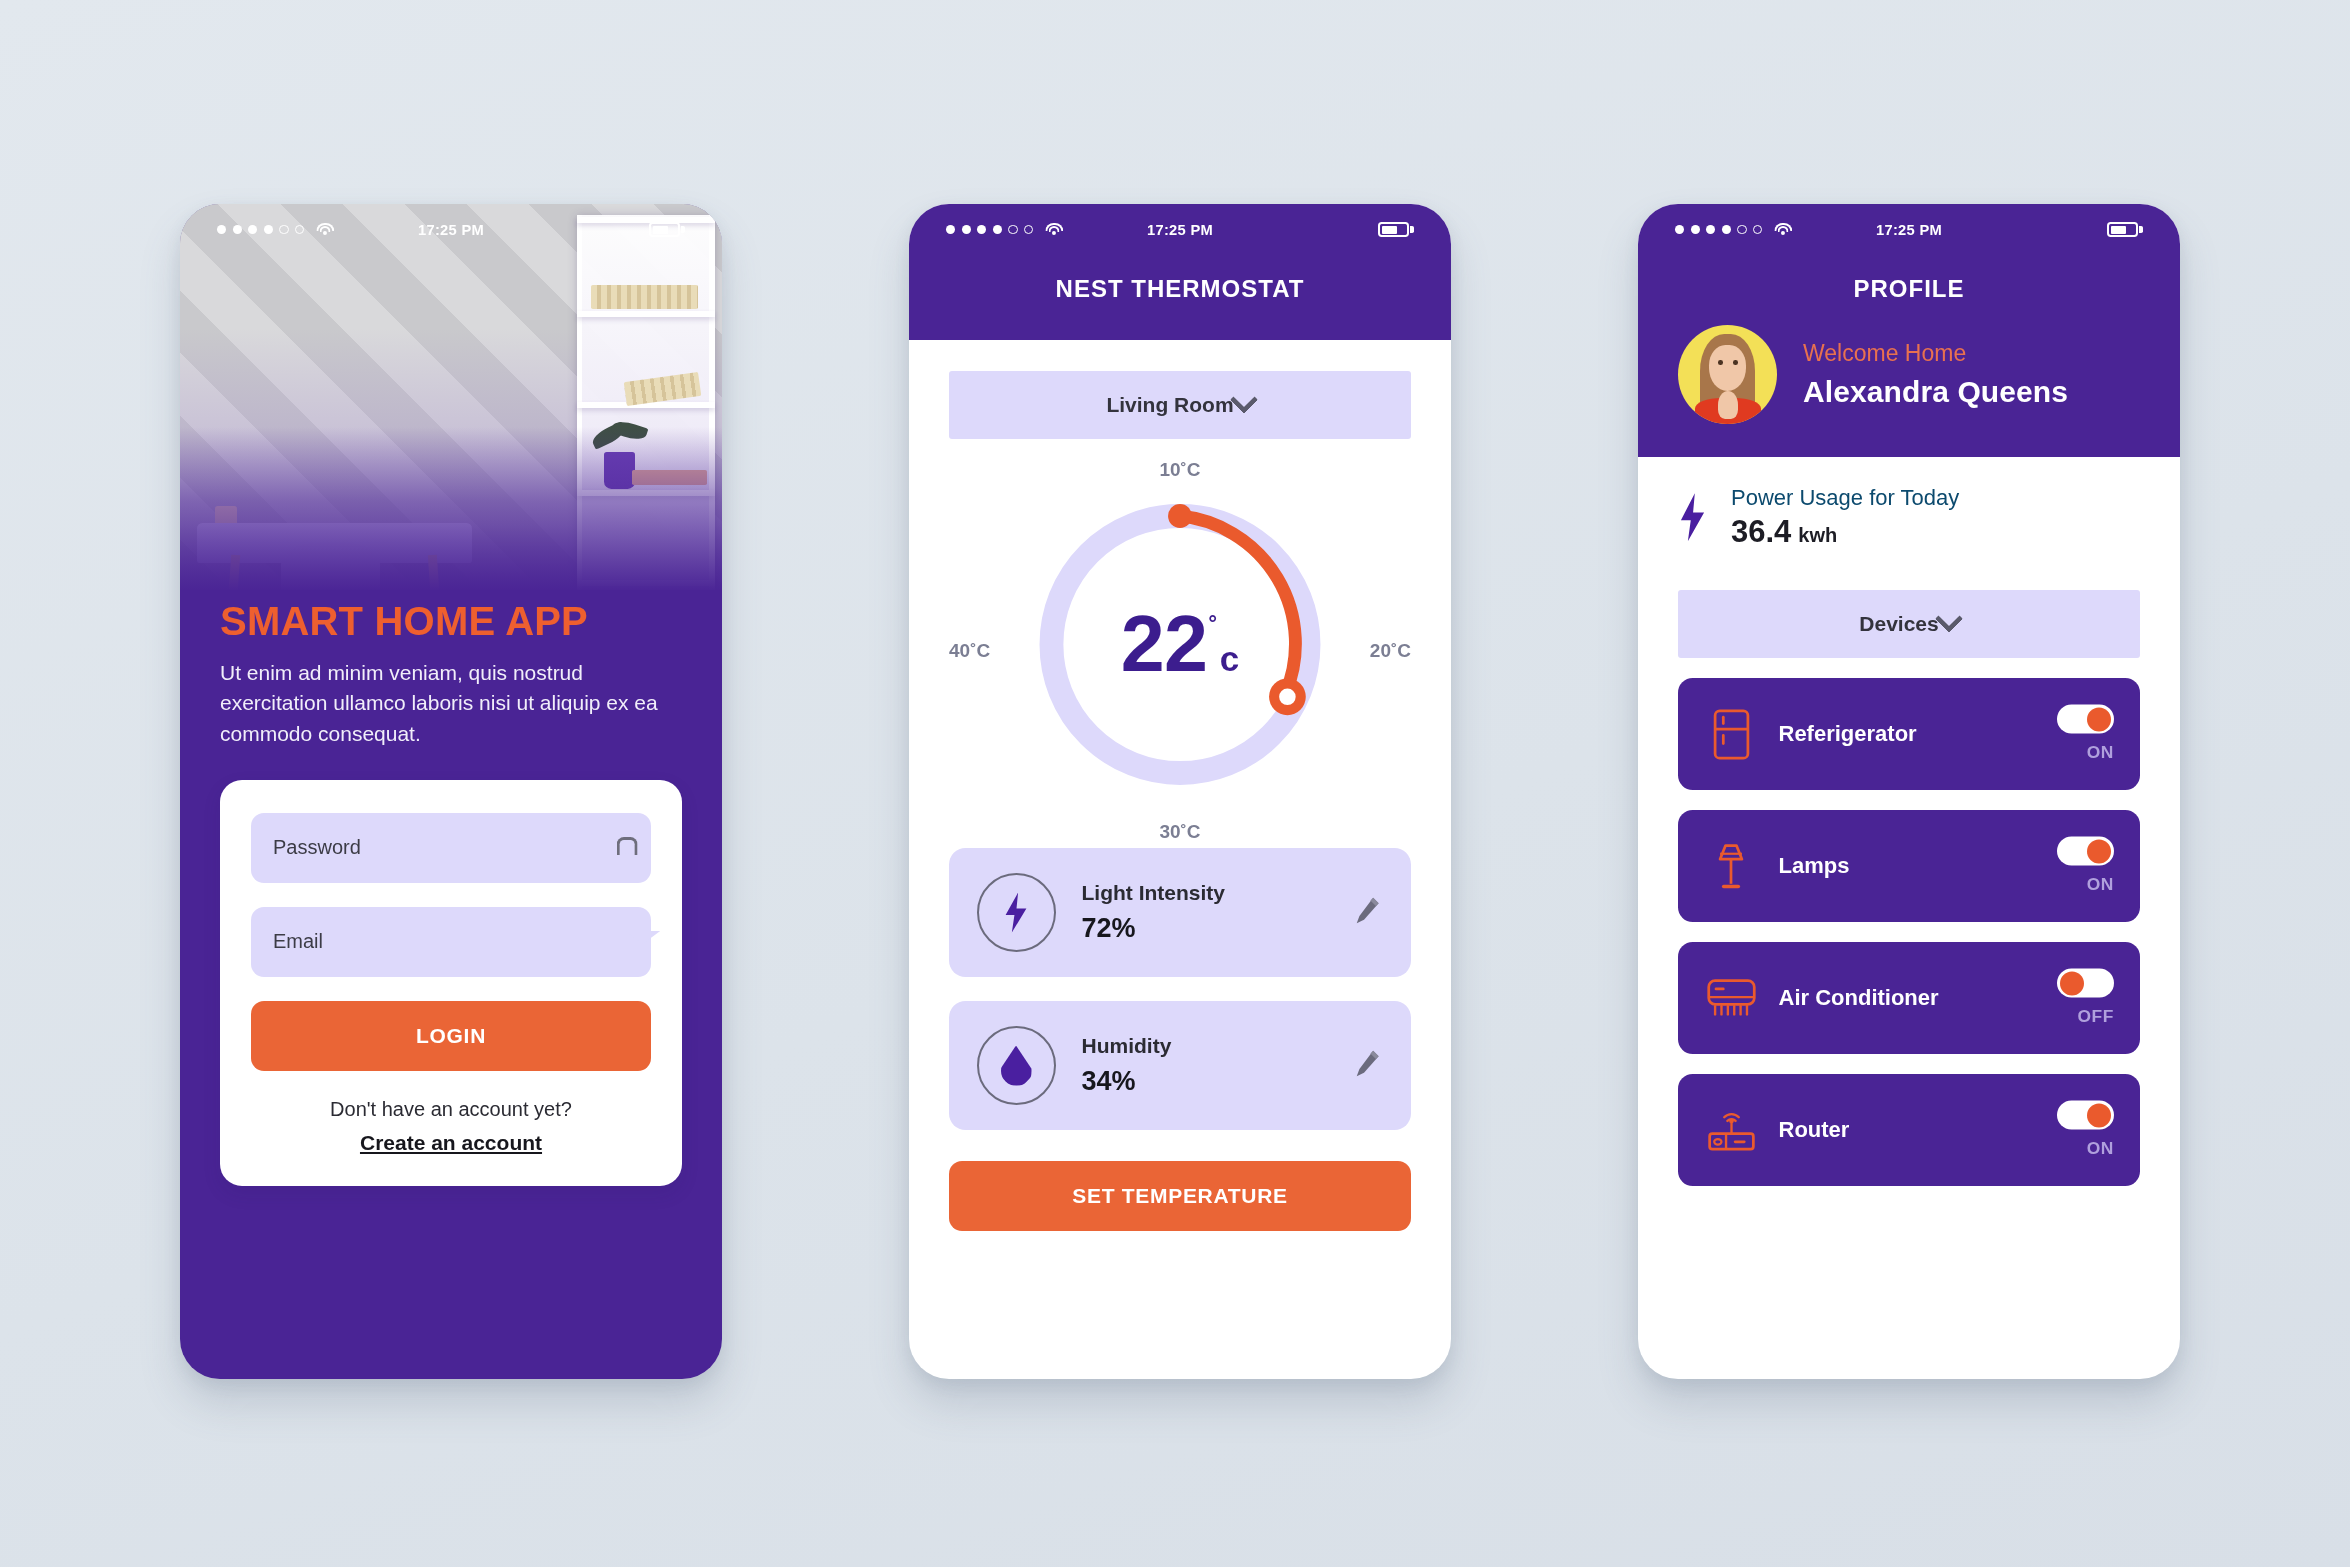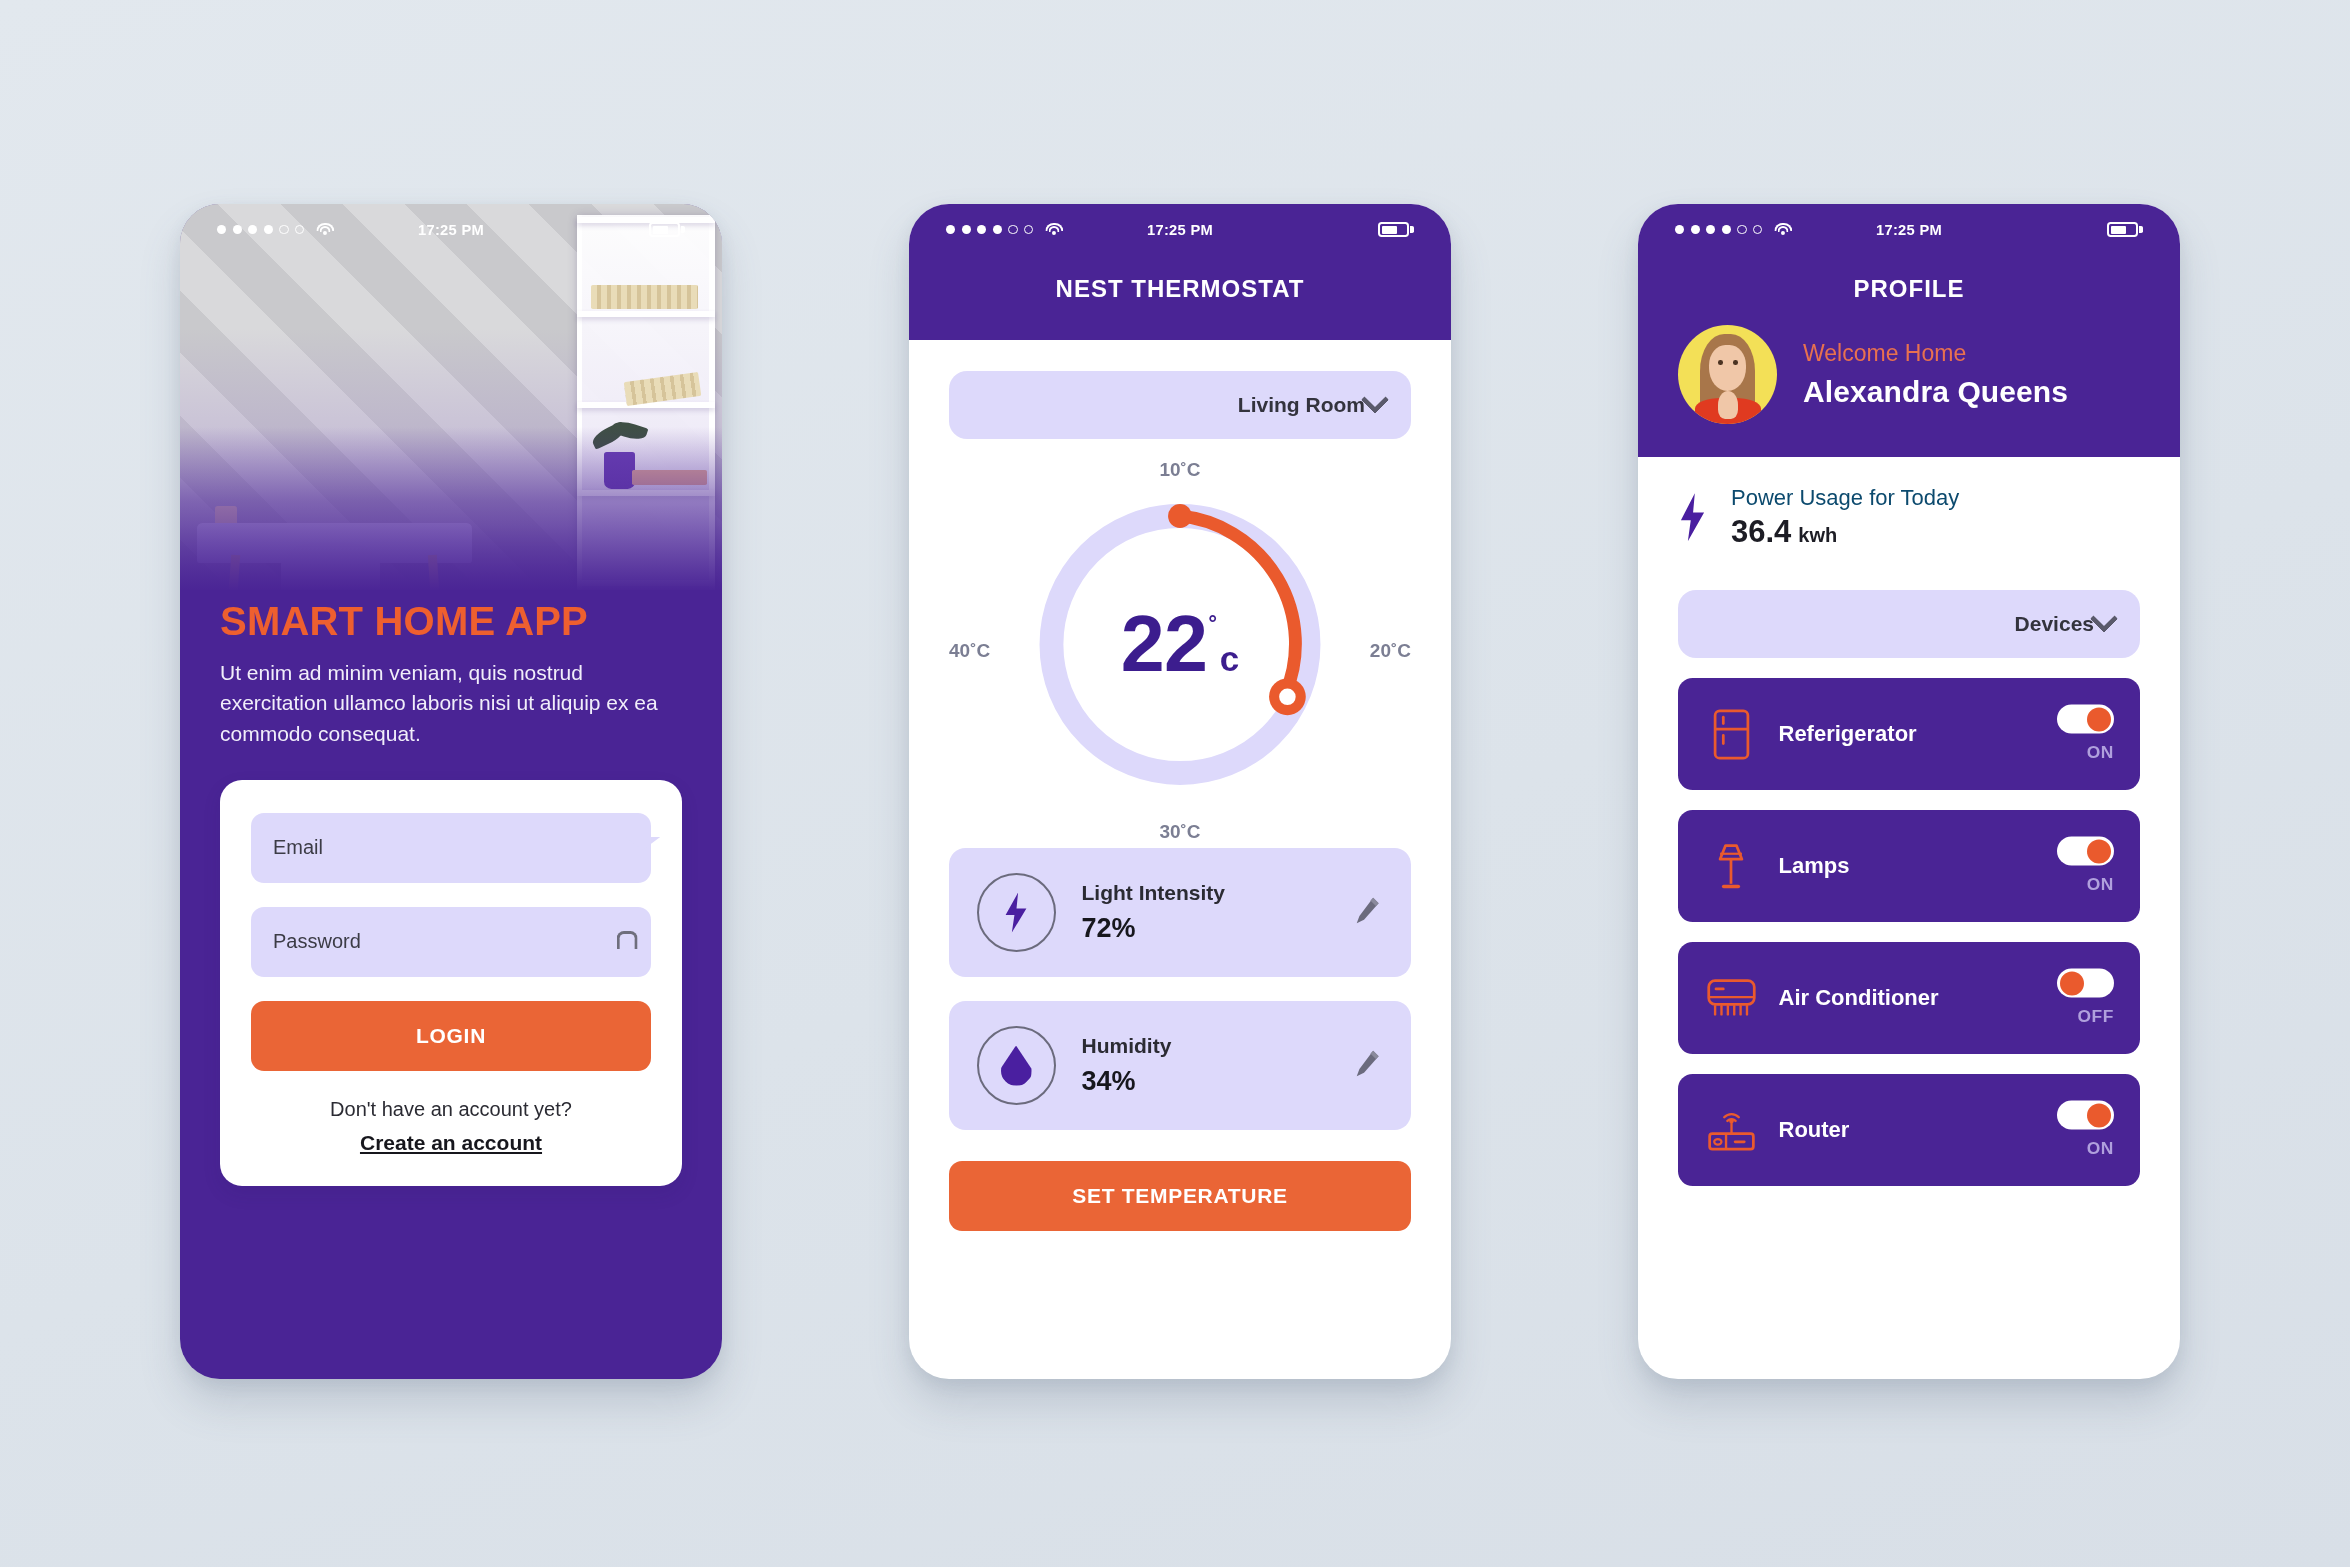--- a/index.html
+++ b/index.html
@@ -122,22 +122,22 @@
   .p1-foot .a { font-size: 21px; color: #17171d; font-weight: 800; margin-top: 9.2px; display:block; }
 
   
   .hdr { background: #4a2495; padding-bottom: 37px; }
   .hdr-title {
     text-align: center; color: #fff; font-size: 24px; font-weight: 800;
     letter-spacing: 1px; margin-top: 20px;
   }
   .p2-body { padding: 31px 40px 0; }
   .select {
-    height: 68px; background: #ddd9fb; border-radius: 18px;
-    display: flex; align-items: center; justify-content: flex-end;
+    height: 68px; background: #ddd9fb; border-radius: 3px;
+    display: flex; align-items: center; justify-content: center;
     padding: 0 26px;
   }
   .select .val { font-size: 21px; font-weight: 700; color: #33333d; }
   .chev { width: 20px; height: 20px; border-right: 5.5px solid #5a5a6b; border-bottom: 5.5px solid #5a5a6b;
           transform: rotate(45deg) translate(-3.7px,-3.7px); border-radius: 1.8px; }
 
   .dial-wrap { position: relative; height: 395px; margin-top: 14px; }
   .dial-lbl { position: absolute; font-size: 19px; font-weight: 800; color: #7b7e93; }
   .dial-top   { top: 5.5px;   left: 50%; transform: translateX(-50%); }
   .dial-bot   { bottom: 5.5px;left: 50%; transform: translateX(-50%); }
@@ -267,26 +267,26 @@
         </div>
       </div>
     </div>
 
     <div class="p1-body">
       <div class="p1-title">SMART HOME APP</div>
       <div class="p1-sub">Ut enim ad minim veniam, quis nostrud exercitation ullamco laboris nisi ut aliquip ex ea commodo consequat.</div>
 
       <div class="p1-card">
         <div class="field">
+          <span class="ph">Password</span>
+          <span class="ficon"><span class="lock"></span></span>
+        </div>
+        <div class="field">
           <span class="ph">Email</span>
           <span class="ficon"><span class="env"></span></span>
-        </div>
-        <div class="field">
-          <span class="ph">Password</span>
-          <span class="ficon"><span class="lock"></span></span>
         </div>
         <button class="btn-primary">LOGIN</button>
         <div class="p1-foot">
           <span class="q">Don't have an account yet?</span>
           <a class="a" href="#">Create an account</a>
         </div>
       </div>
     </div>
   </div>
 

